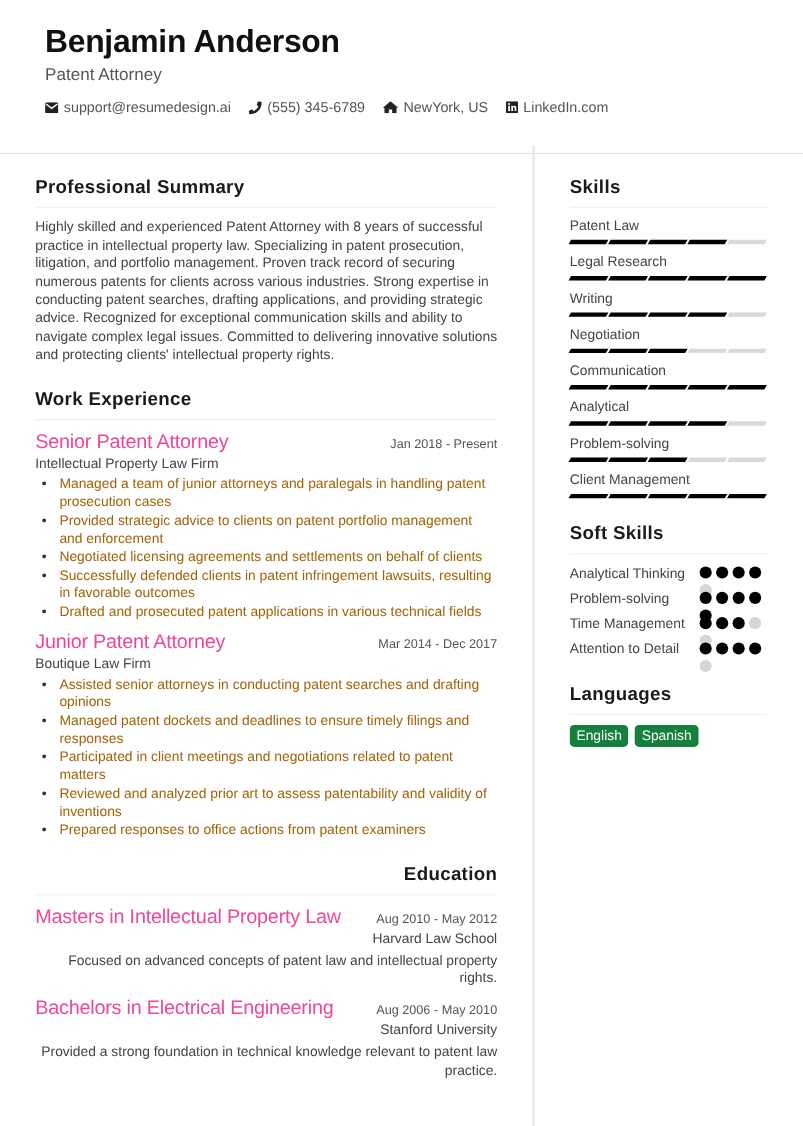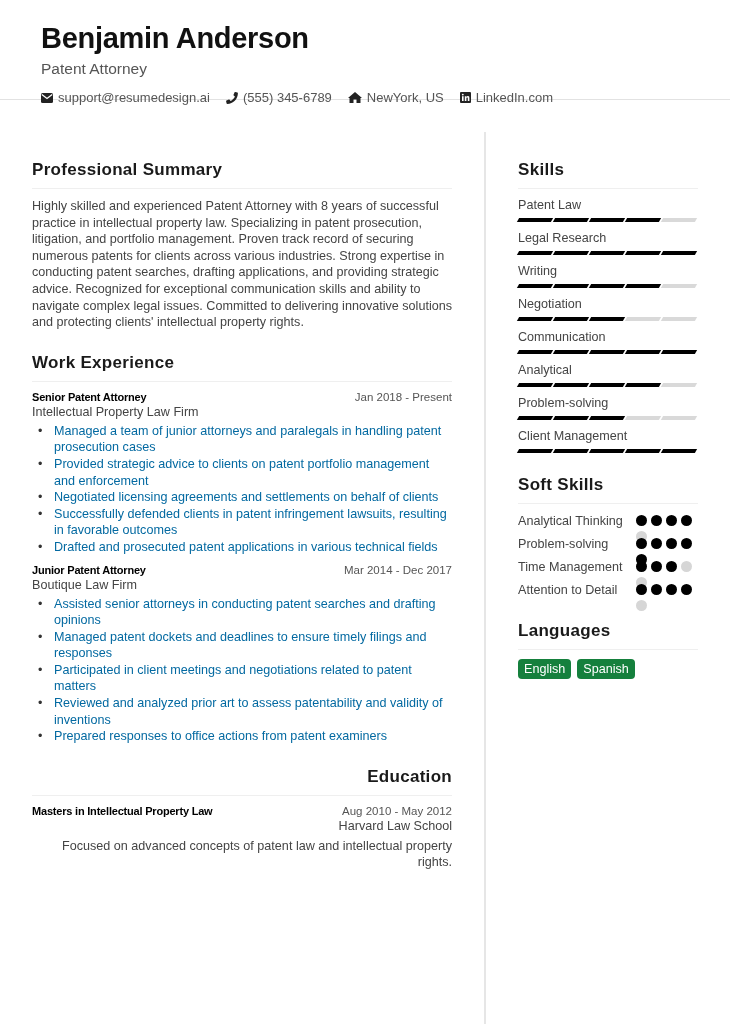--- a/index.html
+++ b/index.html
@@ -1,39 +1,39 @@
 <!DOCTYPE html>
 <html><head>
 <meta charset="utf-8">
 <style>
   * { box-sizing: border-box; margin: 0; padding: 0; }
   html, body { width: 730px; height: 1024px; background: #ffffff; overflow: hidden; }
   body { font-family: "Liberation Sans", "DejaVu Sans", sans-serif; color: #333; position: relative; }
 
-  .header { position: absolute; left: 0; top: 0; width: 730px; height: 100px; border-bottom: 1px solid #e2e2e2; }
+  .header { position: absolute; left: 0; top: 0; width: 730px; height: 140px; border-bottom: 1px solid #e2e2e2; }
   .name { position: absolute; left: 41px; top: 22px; font-size: 29px; font-weight: 700; color: #111; letter-spacing: -0.3px; }
   .title { position: absolute; left: 41px; top: 60px; font-size: 15.5px; color: #555; }
   .contacts { position: absolute; left: 41px; top: 90px; display: flex; align-items: center; font-size: 13px; color: #555; }
   .contact { display: flex; align-items: center; margin-right: 16px; justify-content: center; }
   .contact svg { margin-right: 5px; }
 
   .divider-v { position: absolute; left: 484px; top: 132px; width: 2px; height: 892px; background: #e6e6e6; }
 
   .main { position: absolute; left: 32px; top: 160px; width: 420px; }
   .side { position: absolute; left: 518px; top: 160px; width: 180px; }
 
   .sec-title { font-size: 17px; font-weight: 700; color: #1a1a1a; letter-spacing: 0.3px; padding-bottom: 8px; border-bottom: 1px solid #efefef; margin-bottom: 9px; }
   .para { font-size: 12.6px; line-height: 16.6px; color: #444; }
 
   .entry-head { display: flex; justify-content: space-between; align-items: baseline; }
-  .entry-role { font-size: 11px; font-weight: 700; color: #000000; letter-spacing: -0.2px; }
+  .entry-role { font-size: 18px; font-weight: 400; color: #ec4899; letter-spacing: -0.2px; }
   .entry-date { font-size: 11.5px; color: #555; }
   .entry-org { font-size: 12.6px; color: #444; margin-top: 2px; }
   ul.bullets { list-style: none; margin-top: 4px; }
-  ul.bullets li { position: relative; padding-left: 22px; font-size: 12.6px; line-height: 16.6px; color: #0369a1; }
+  ul.bullets li { position: relative; padding-left: 22px; font-size: 12.6px; line-height: 16.6px; color: #a16207; }
   ul.bullets li::before { content: "•"; position: absolute; left: 6px; top: 0; color: #333; }
 
   .skill { margin-bottom: 9px; }
   .skill-name { font-size: 12.6px; color: #444; line-height: 15px; }
   .bars { display: flex; margin-top: 5px; }
   .bar { width: 34px; height: 4px; margin-right: 2px; transform: skewX(-30deg); }
   .bar.on { background: #000; }
   .bar.off { background: #d9d9d9; }
 
   .soft { display: flex; justify-content: space-between; margin-bottom: 6px; }
@@ -132,20 +132,28 @@
 
     <div>
       <div class="entry-head">
         <span class="entry-role">Masters in Intellectual Property Law</span>
         <span class="entry-date">Aug 2010 - May 2012</span>
       </div>
       <div class="entry-org">Harvard Law School</div>
       <p class="para" style="margin-top:5px;">Focused on advanced concepts of patent law and intellectual property rights.</p>
     </div>
 
+    <div style="margin-top:8px;">
+      <div class="entry-head">
+        <span class="entry-role">Bachelors in Electrical Engineering</span>
+        <span class="entry-date">Aug 2006 - May 2010</span>
+      </div>
+      <div class="entry-org">Stanford University</div>
+      <p class="para" style="margin-top:5px;">Provided a strong foundation in technical knowledge relevant to patent law practice.</p>
+    </div>
   </section>
 </div>
 
 <div class="side">
   <section>
     <div class="sec-title">Skills</div>
     <div id="skills-list">
         <div class="skill">
           <div class="skill-name">Patent Law</div>
           <div class="bars">

